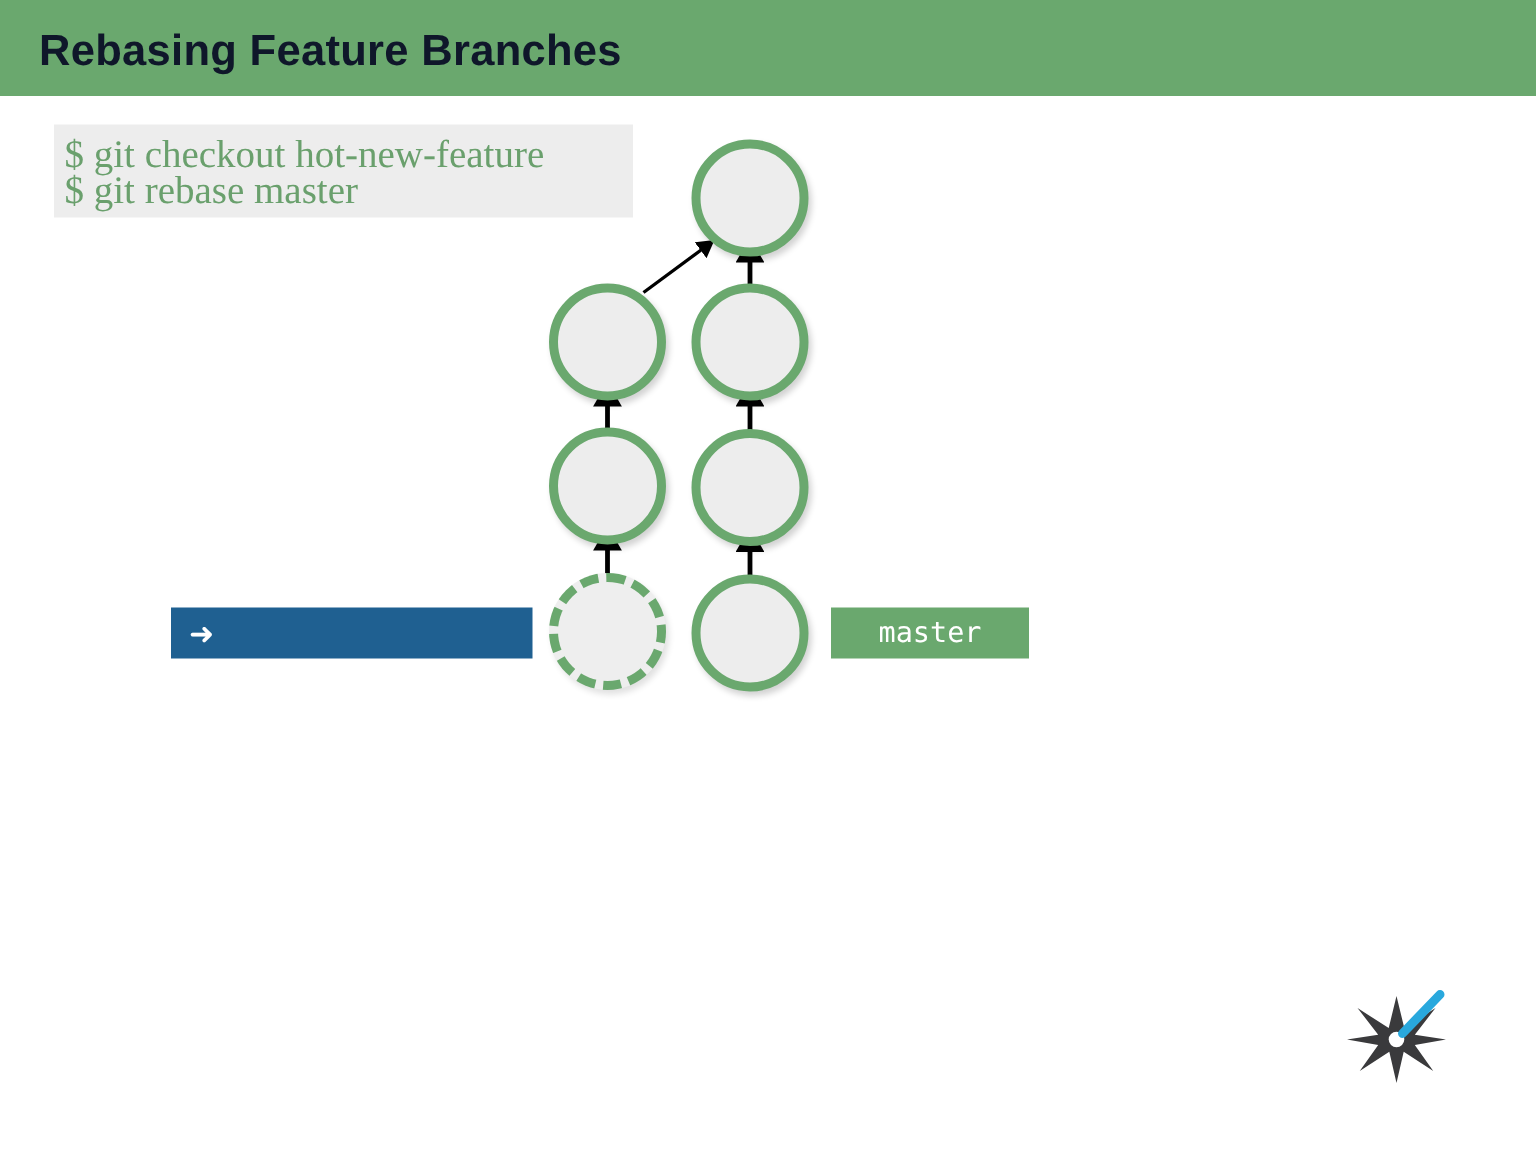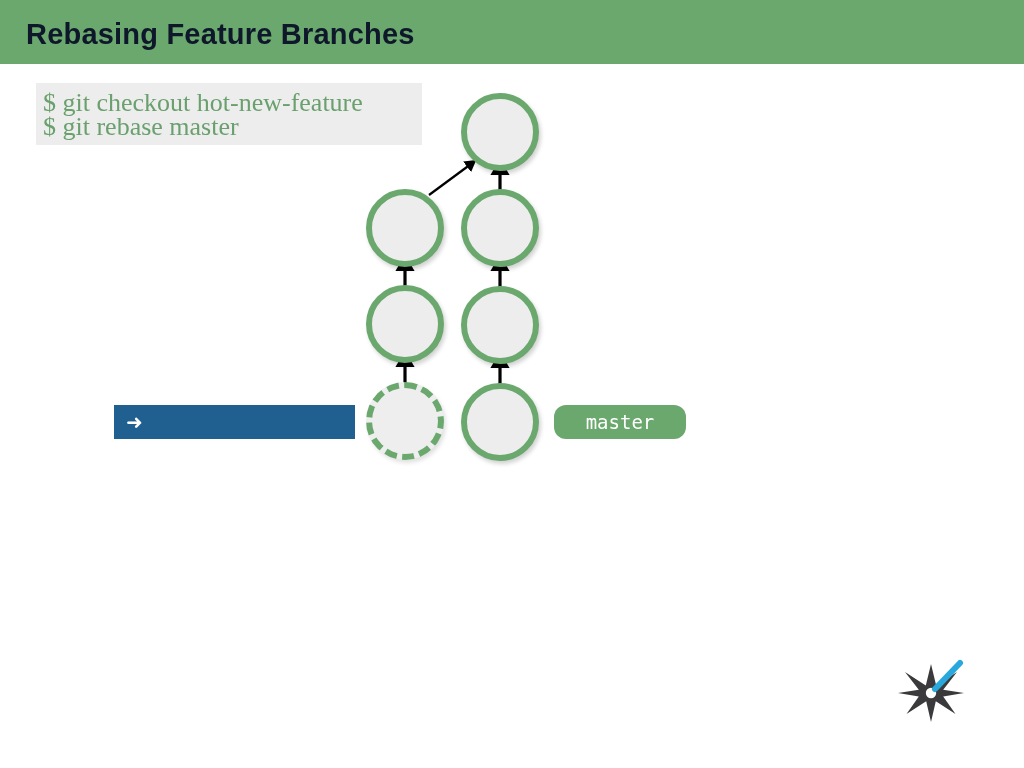--- a/index.html
+++ b/index.html
@@ -115,21 +115,20 @@
     line-height: 1;
     margin-right: 13px;
     color: #ffffff;
   }
   #label-master {
     left: 554px;
     top: 405px;
     width: 132px;
     background: #6aa86e;
     justify-content: center;
-    border-radius: 12px;
   }
 
   
   #brand-logo {
     position: absolute;
     left: 898px;
     top: 654px;
     width: 70px;
     height: 70px;
   }

